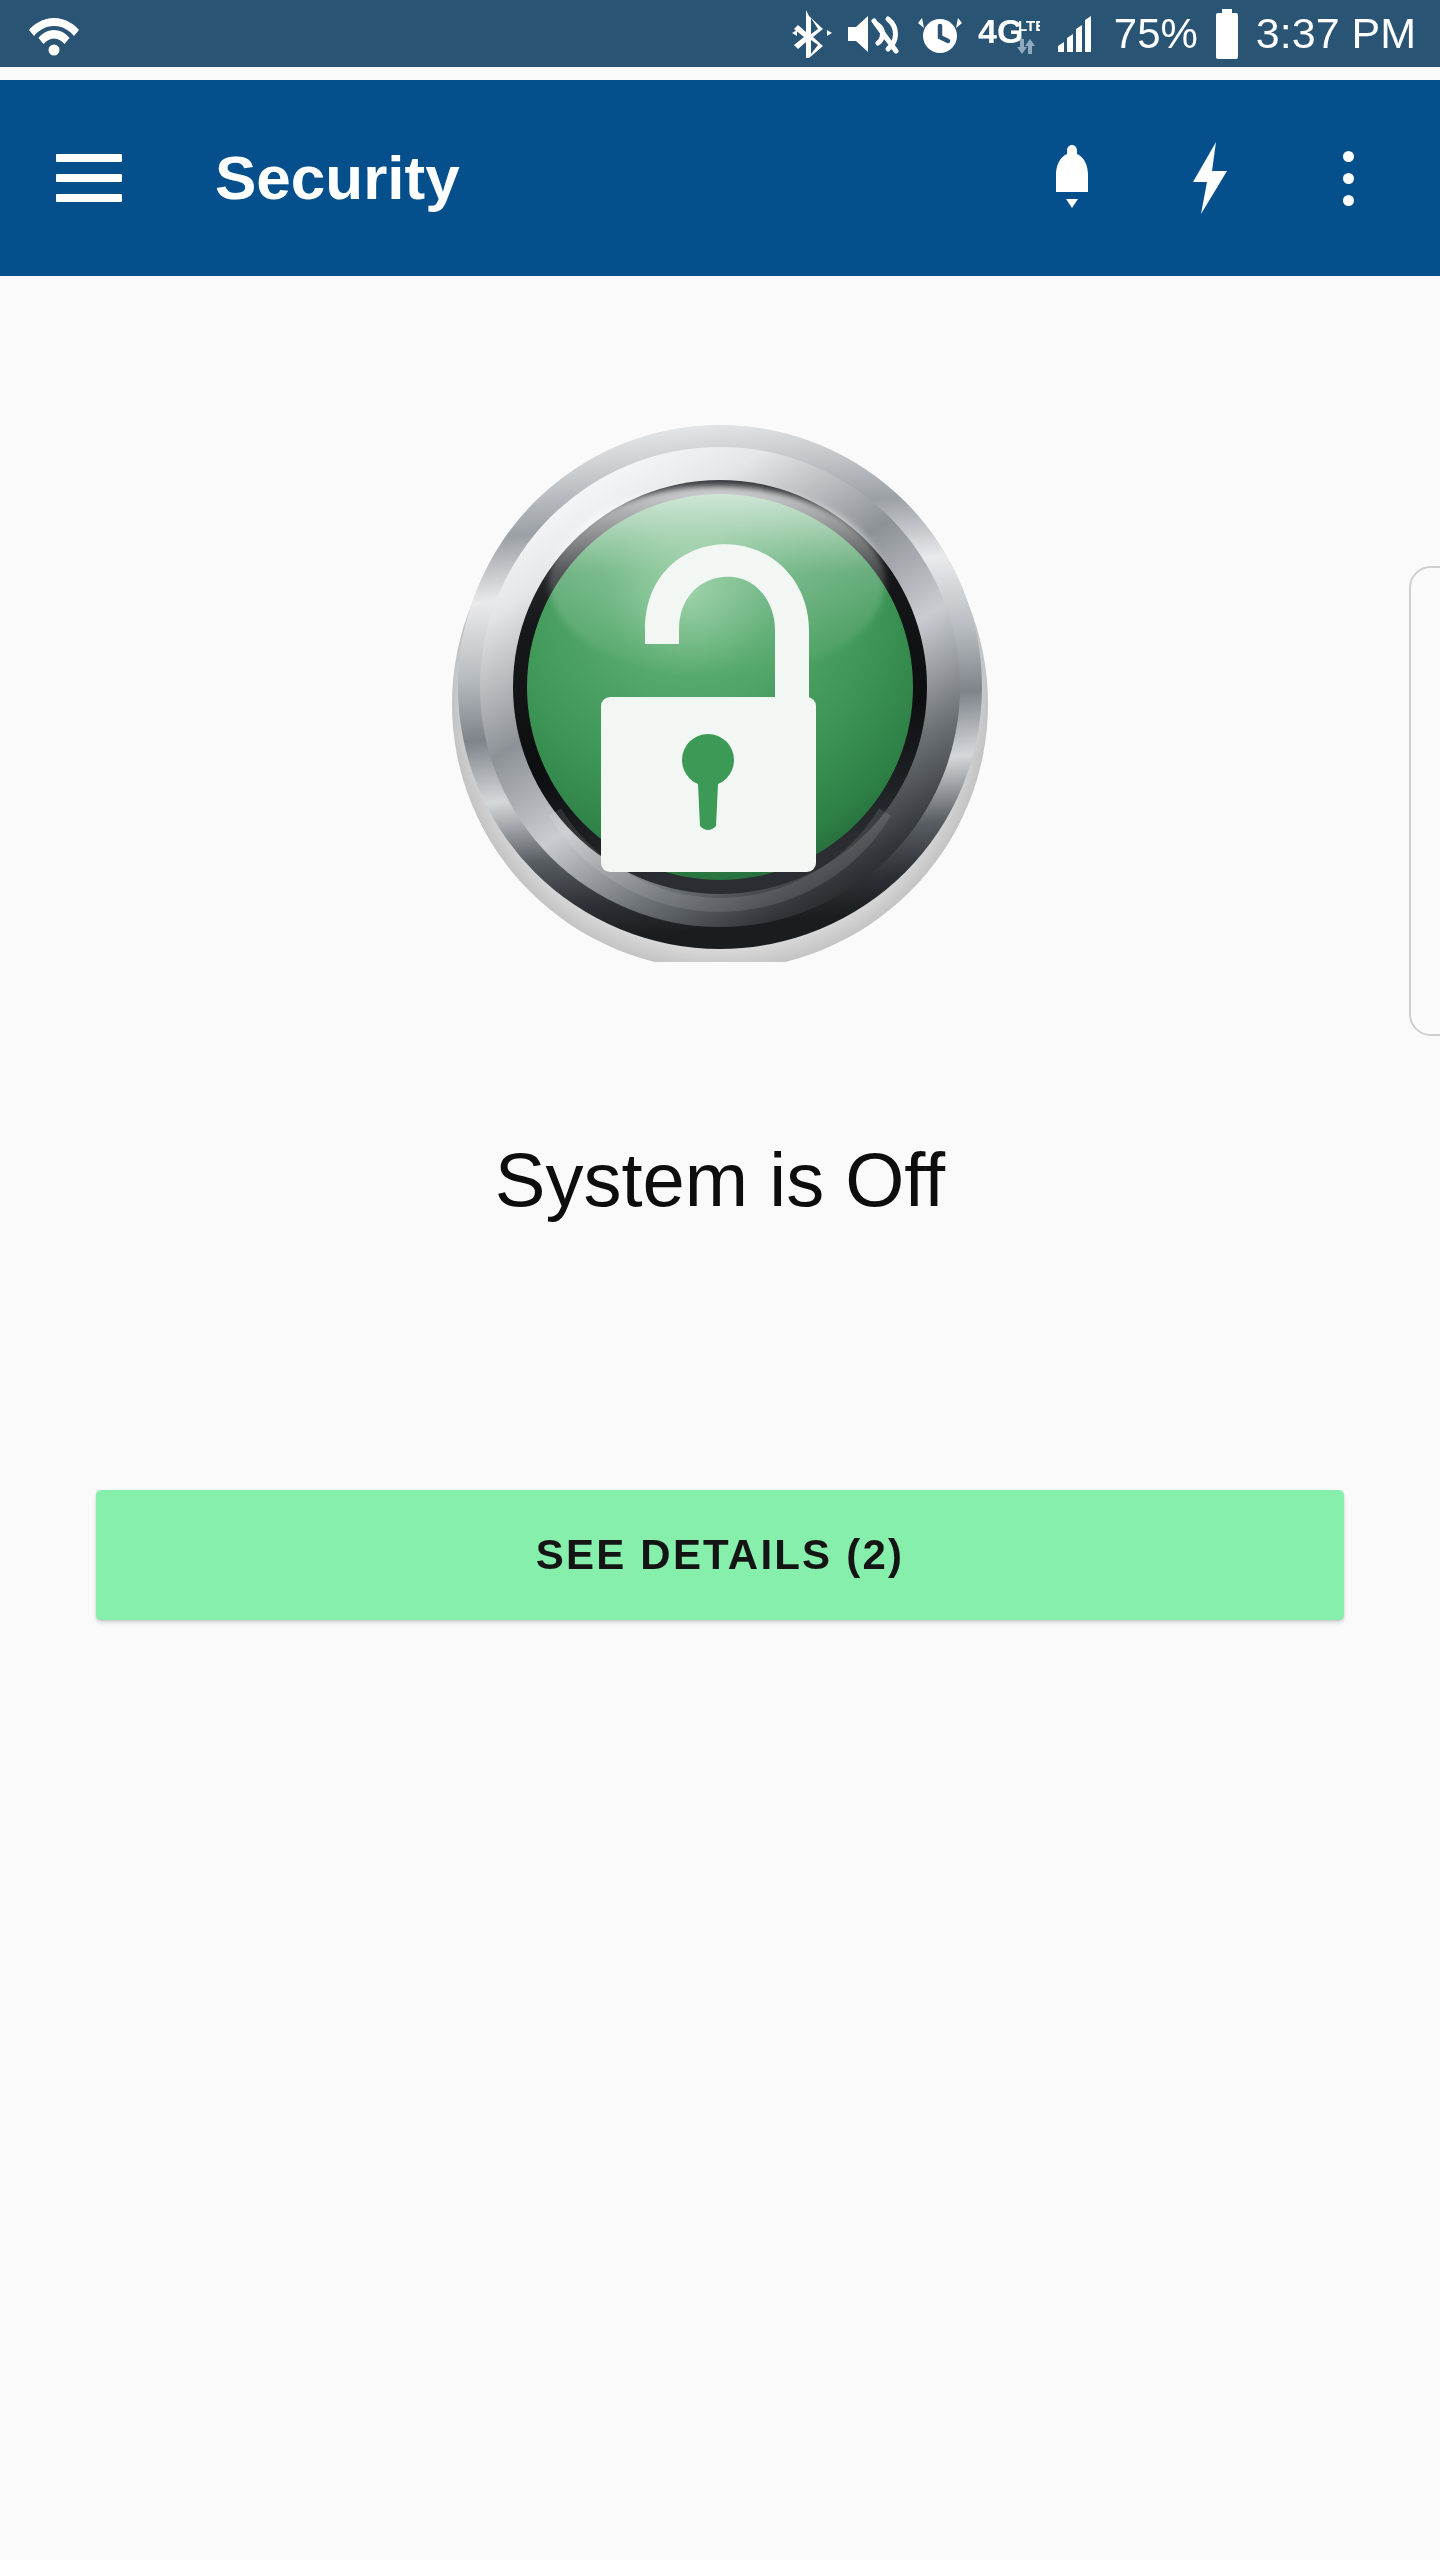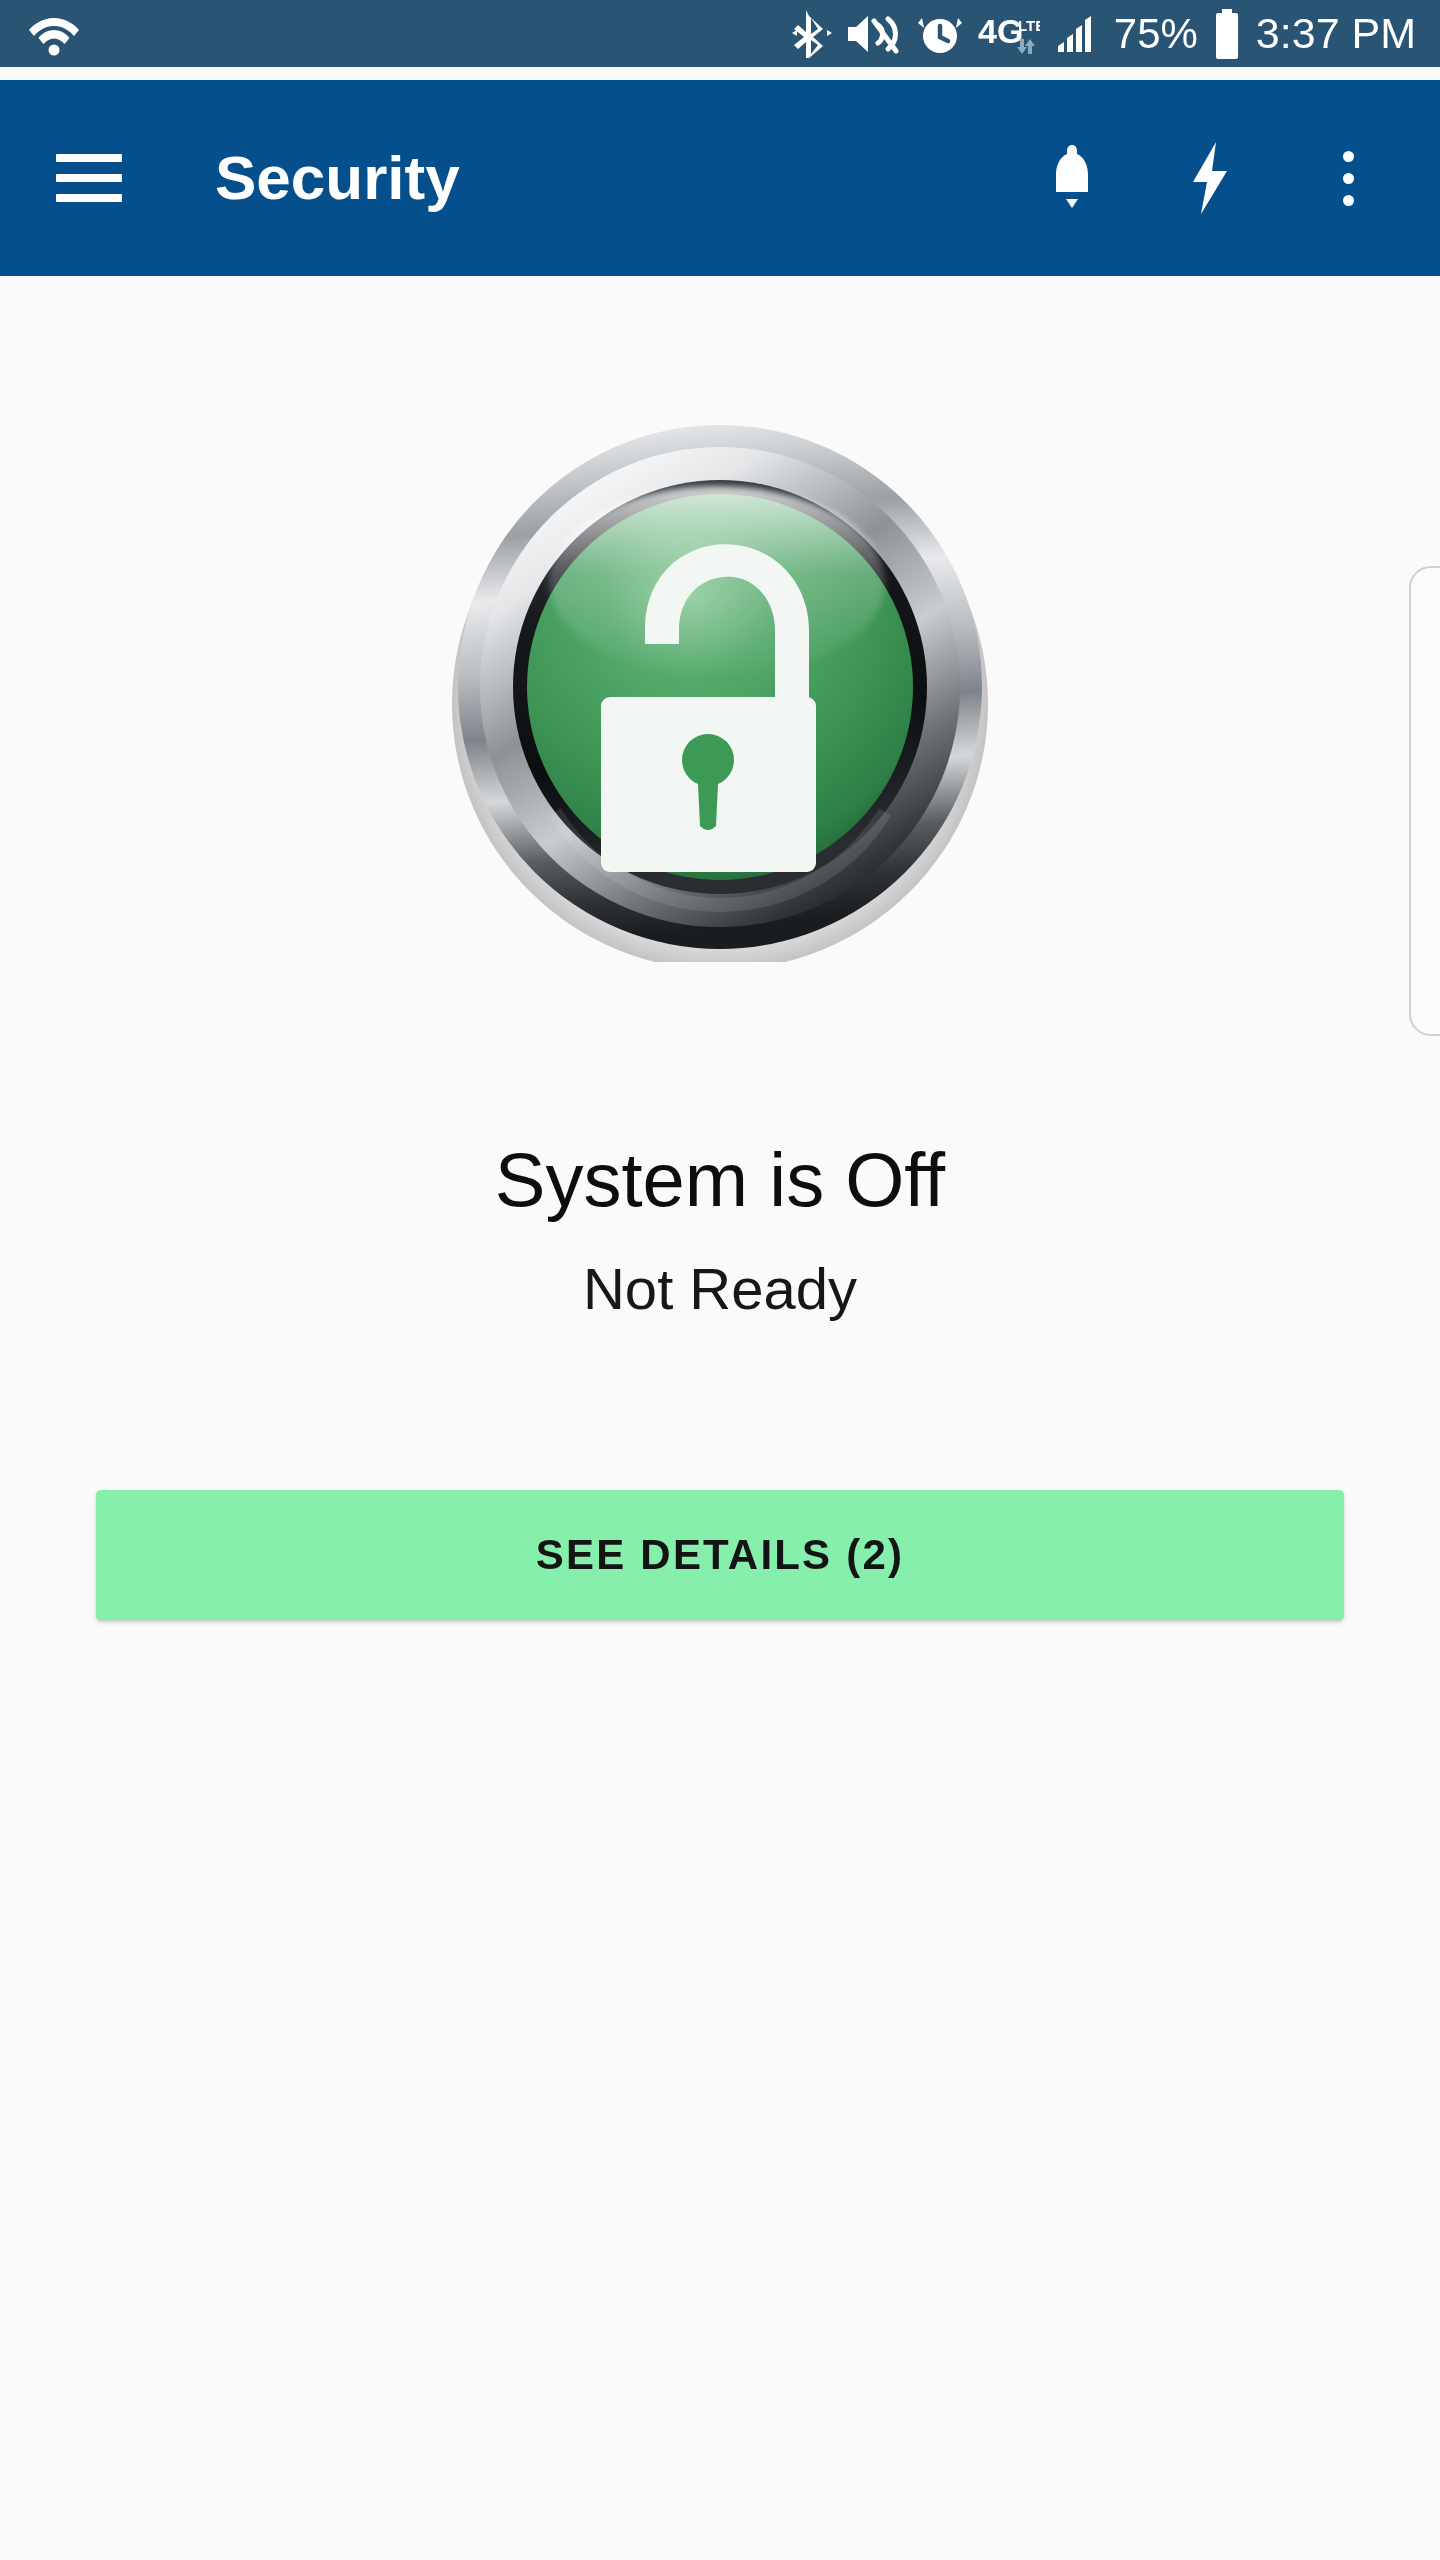--- a/index.html
+++ b/index.html
@@ -288,19 +288,18 @@
             <circle cx="263" cy="348" r="26"></circle>
             <path d="M252 352 L274 352 L271 414 Q263 422 255 414 Z"></path>
           </g>
 
           <path d="M110 400 A193 193 0 0 0 440 400" fill="none" stroke="#ffffff" stroke-opacity="0.10" stroke-width="14"></path>
         </svg>
       </div>
     </div>
 
     <div class="status-title">System is Off</div>
-    <div class="status-sub">Not Ready</div>
 
     <button class="flat-btn" id="btn-see-details">SEE DETAILS (2)</button>
 
   </div>
 
 </div>
 
 </body></html>

